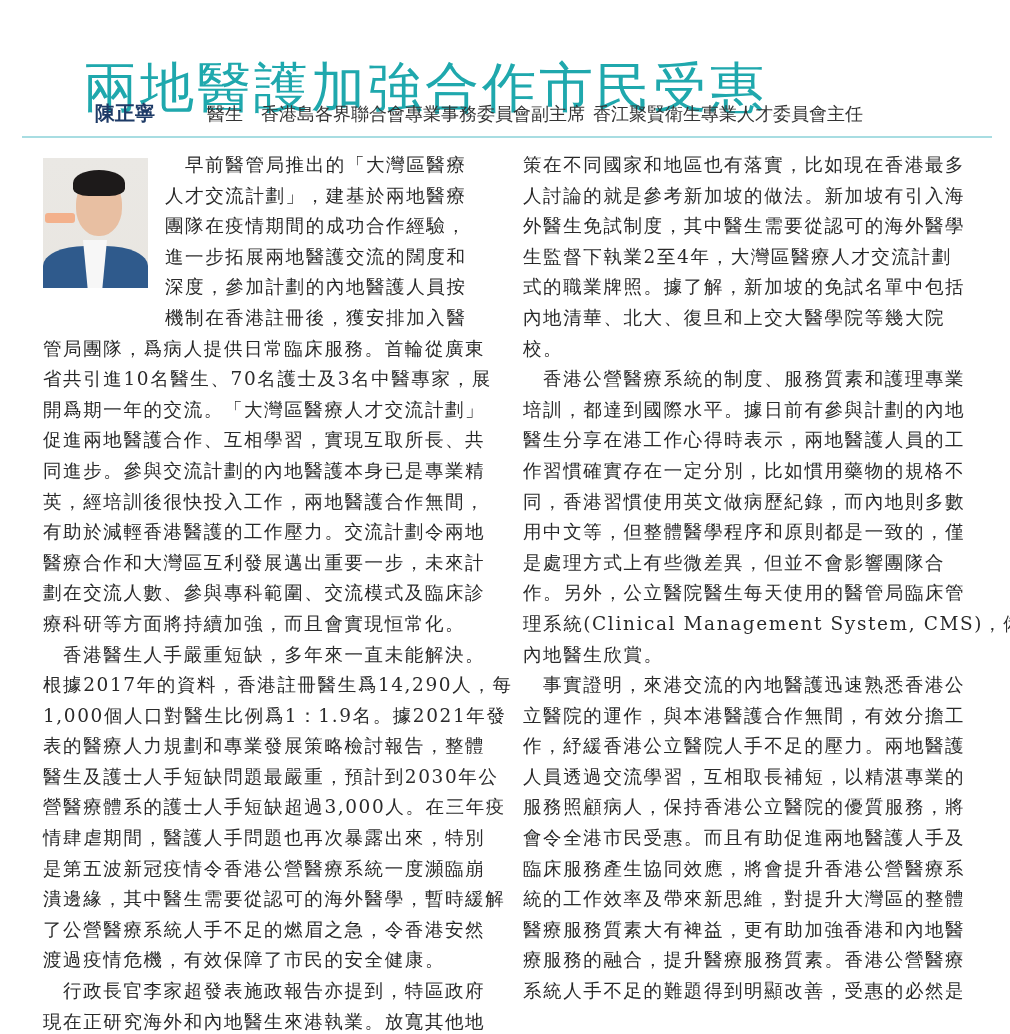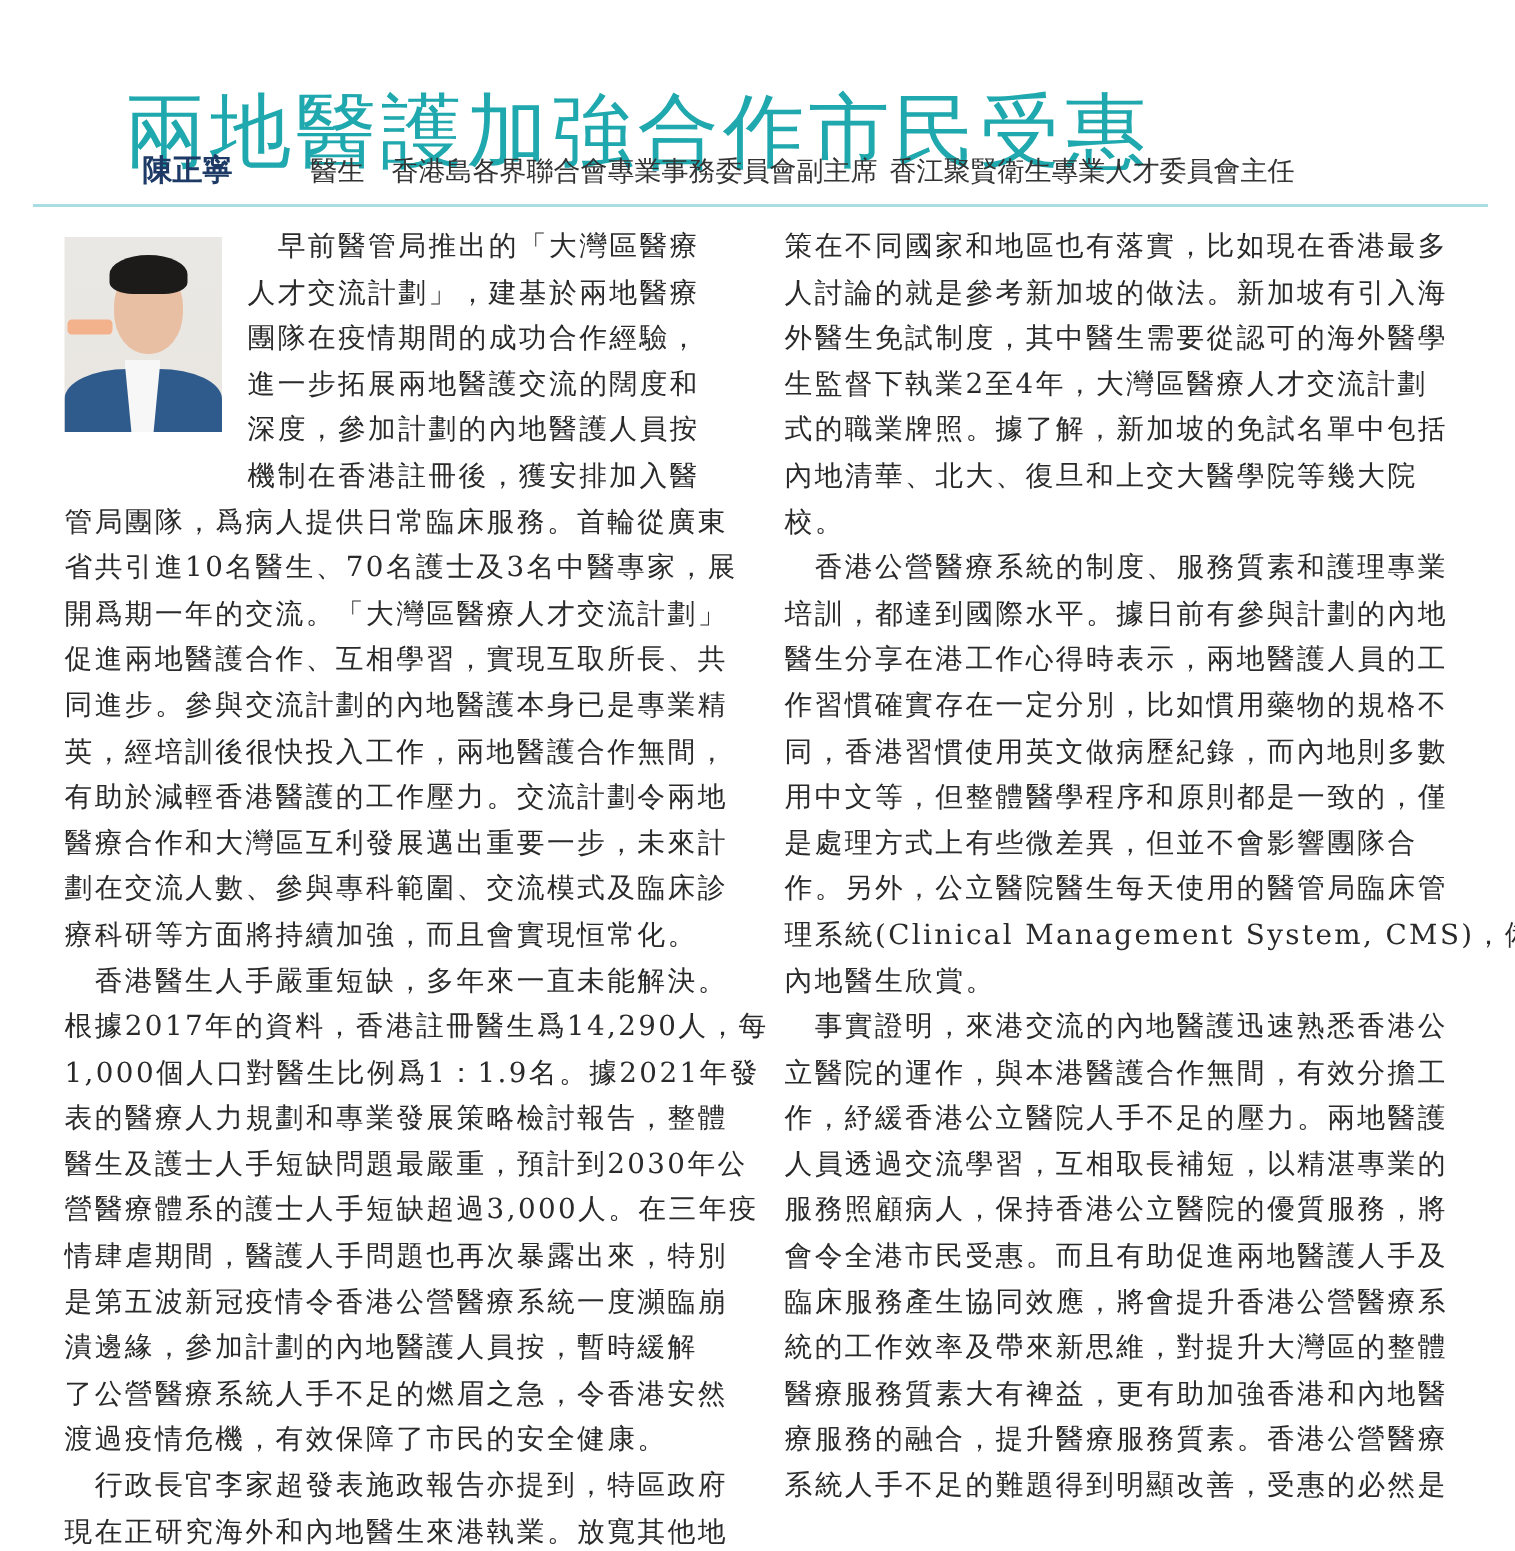--- a/index.html
+++ b/index.html
@@ -97,21 +97,21 @@
   <span class="line">劃在交流人數、參與專科範圍、交流模式及臨床診</span>
   <span class="line">療科研等方面將持續加強，而且會實現恒常化。</span>
   <span class="line">　香港醫生人手嚴重短缺，多年來一直未能解決。</span>
   <span class="line">根據2017年的資料，香港註冊醫生爲14,290人，每</span>
   <span class="line">1,000個人口對醫生比例爲1：1.9名。據2021年發</span>
   <span class="line">表的醫療人力規劃和專業發展策略檢討報告，整體</span>
   <span class="line">醫生及護士人手短缺問題最嚴重，預計到2030年公</span>
   <span class="line">營醫療體系的護士人手短缺超過3,000人。在三年疫</span>
   <span class="line">情肆虐期間，醫護人手問題也再次暴露出來，特別</span>
   <span class="line">是第五波新冠疫情令香港公營醫療系統一度瀕臨崩</span>
-  <span class="line">潰邊緣，參加計劃的內地醫護人員按，暫時緩解</span>
+  <span class="line">潰邊緣，其中醫生需要從認可的海外醫學，暫時緩解</span>
   <span class="line">了公營醫療系統人手不足的燃眉之急，令香港安然</span>
   <span class="line">渡過疫情危機，有效保障了市民的安全健康。</span>
   <span class="line">　行政長官李家超發表施政報告亦提到，特區政府</span>
   <span class="line">現在正研究海外和內地醫生來港執業。放寬其他地</span>
 
 </div>
 
 <div class="col col-right">
   <span class="line">策在不同國家和地區也有落實，比如現在香港最多</span>
   <span class="line">人討論的就是參考新加坡的做法。新加坡有引入海</span>

